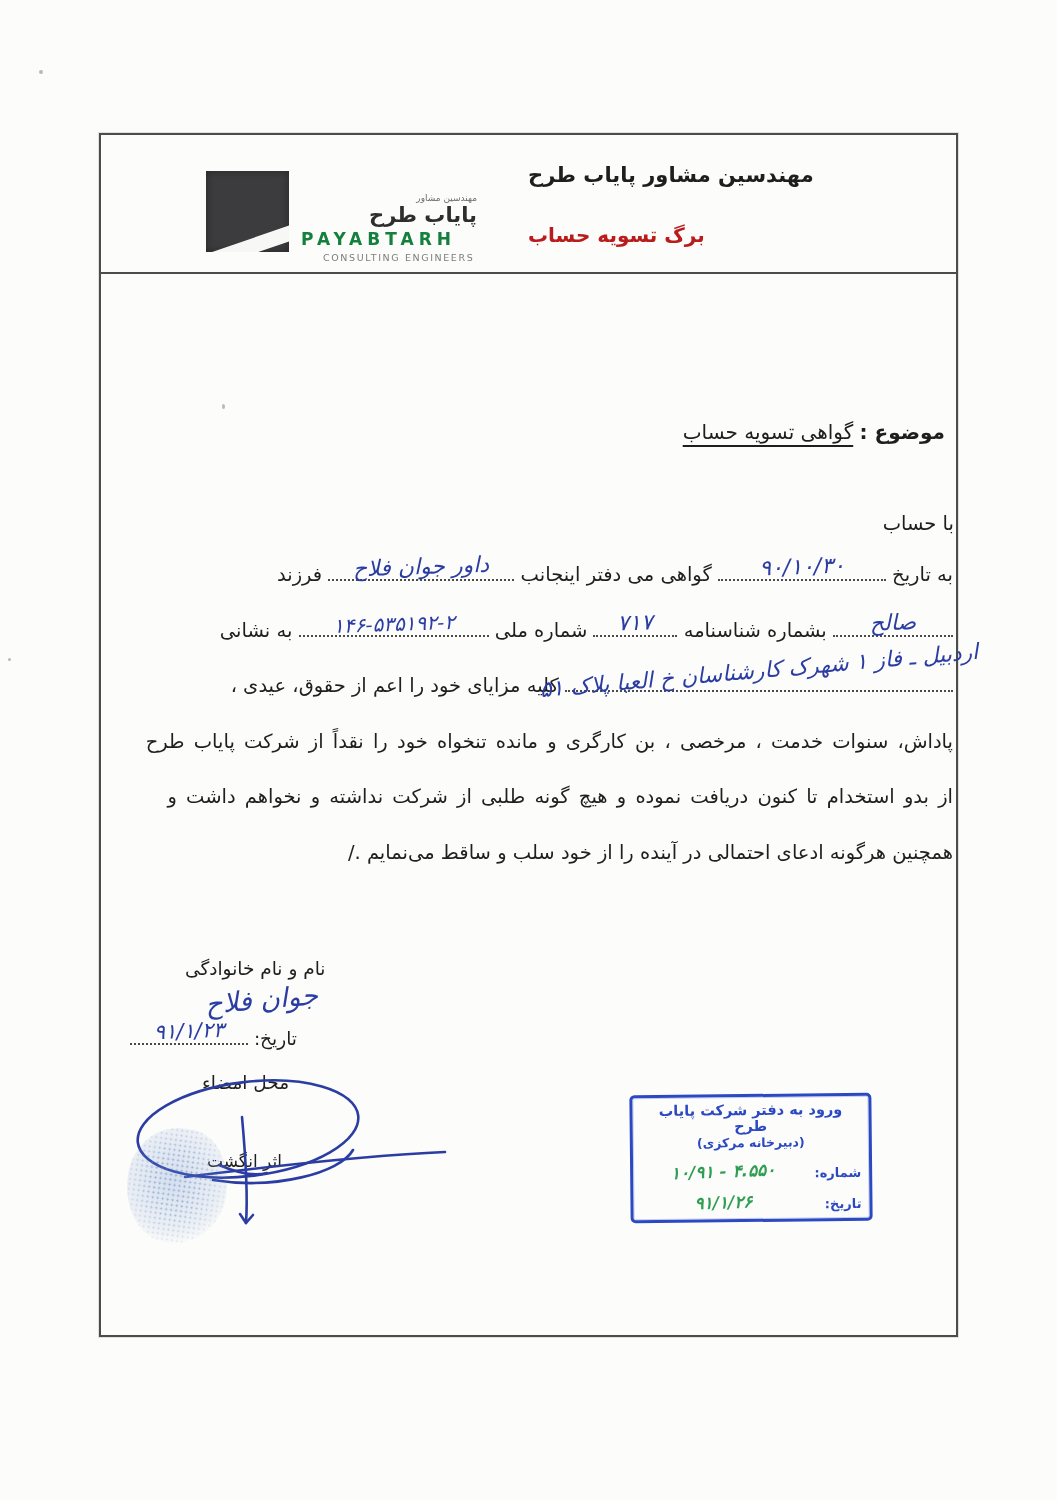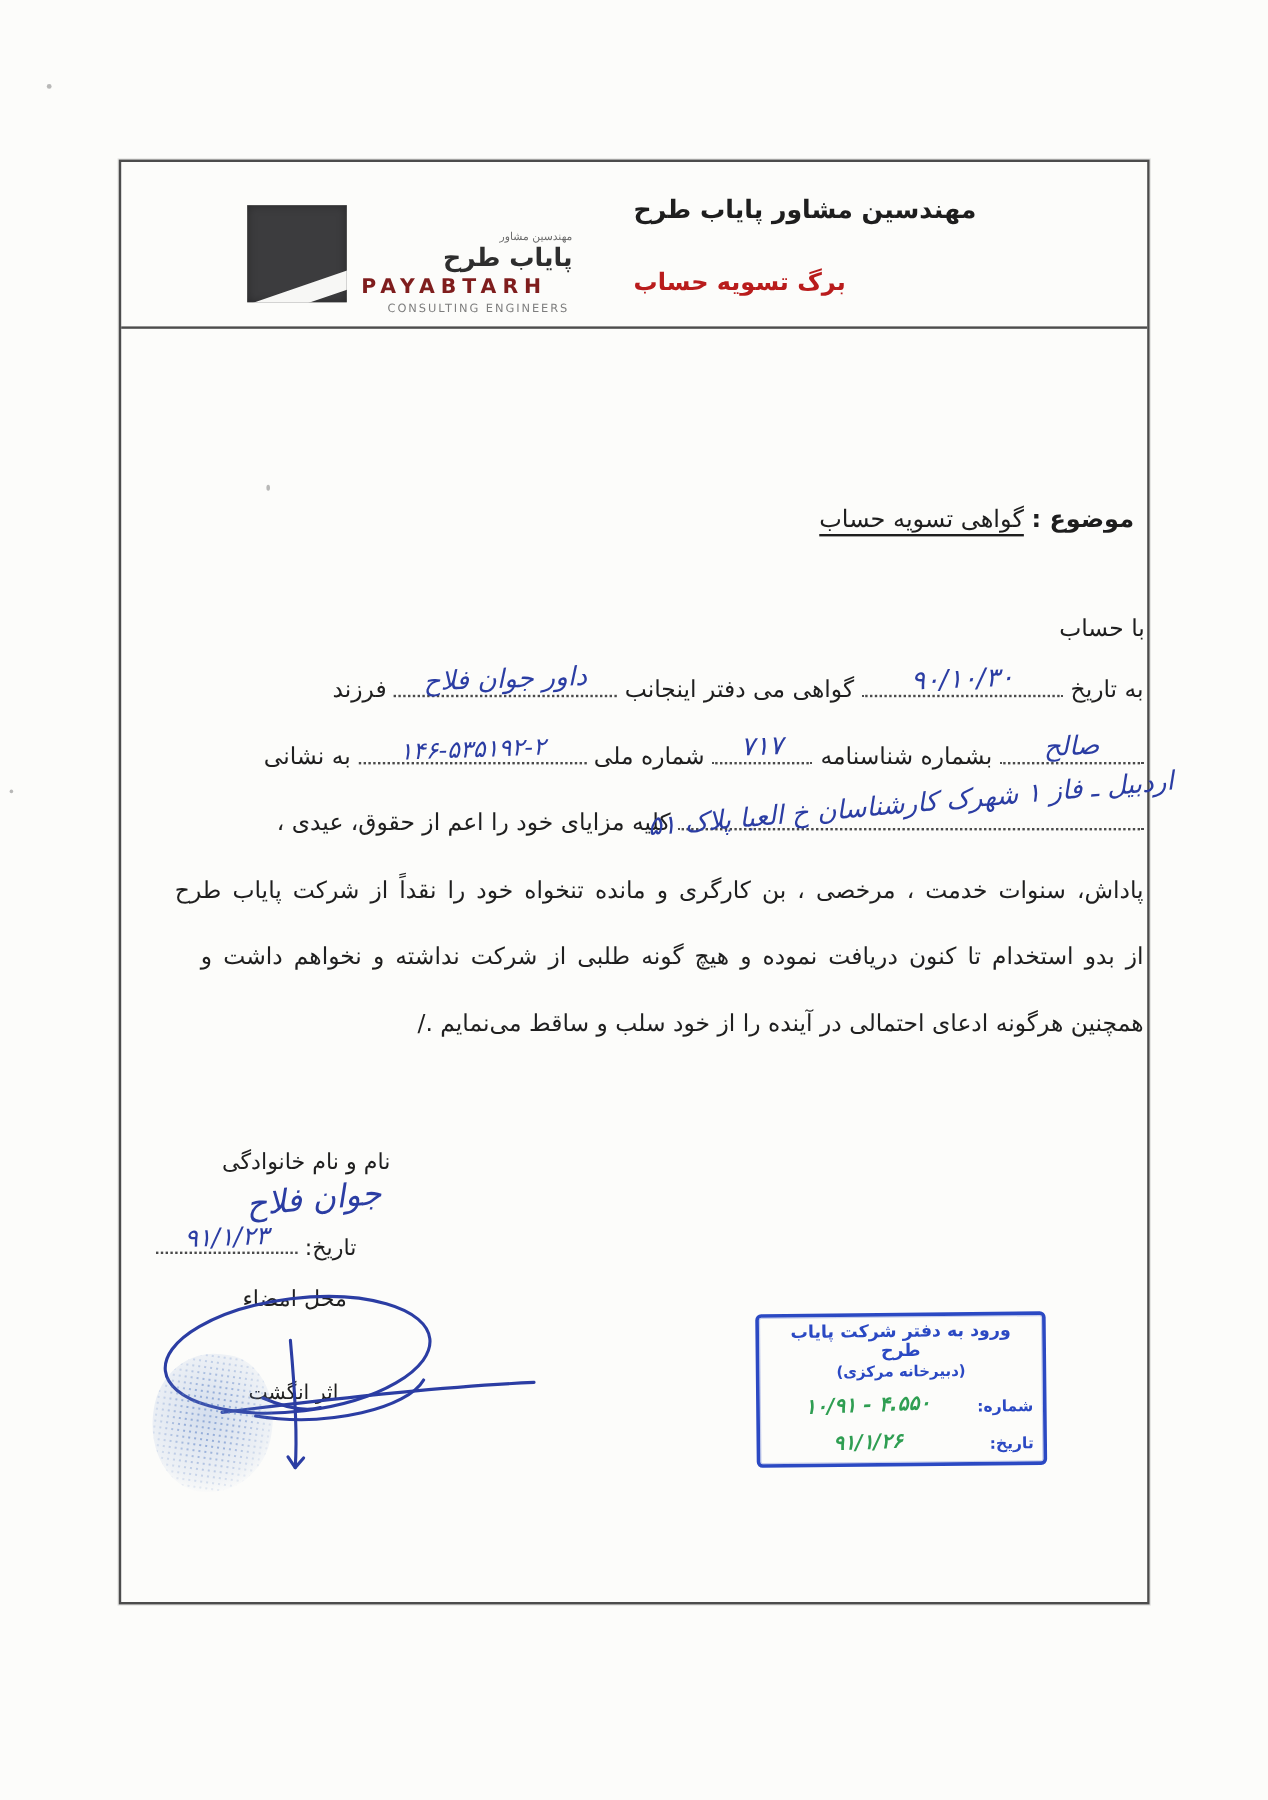--- a/index.html
+++ b/index.html
@@ -31,21 +31,21 @@
     width:83px; height:81px; background:#3c3c3e; position:relative; overflow:hidden;
     box-shadow:inset 0 0 8px rgba(0,0,0,.35);
   }
   .logo-stripe {
     position:absolute; left:-14px; top:66px; width:130px; height:15px;
     background:#f7f7f5; transform:rotate(-19deg); border-radius:2px;
   }
   .logo-text { margin-left:12px; width:176px; padding-top:22px; }
   .logo-fa-small { font-size:9px; color:#6b6b6b; text-align:right; direction:rtl; letter-spacing:1px; }
   .logo-fa { font-size:21px; font-weight:bold; color:#2e2e2e; text-align:right; direction:rtl; line-height:1.15; }
-  .logo-en { font-size:17px; font-weight:bold; letter-spacing:5px; color:#7f1d1d; text-align:left; direction:ltr; margin-top:2px; }
+  .logo-en { font-size:17px; font-weight:bold; letter-spacing:5px; color:#15803d; text-align:left; direction:ltr; margin-top:2px; }
   .logo-en-sub { font-size:9.5px; letter-spacing:1.6px; color:#7d7d7d; text-align:left; direction:ltr; padding-left:22px; margin-top:3px; }
 
   .header-titles { position:absolute; right:58px; top:28px; width:370px; text-align:left; }
   .header-title1 { font-size:21px; font-weight:bold; color:#1e1e1e; }
   .header-title2 { font-size:20px; font-weight:bold; color:#b91c1c; margin-top:36px; }
 
   
   .subject { position:absolute; right:112px; top:420px; font-size:20px; color:#1e1e1e; }
   .subject .lbl { font-weight:bold; }
   .subject .val { text-decoration:underline; text-underline-offset:6px; }

